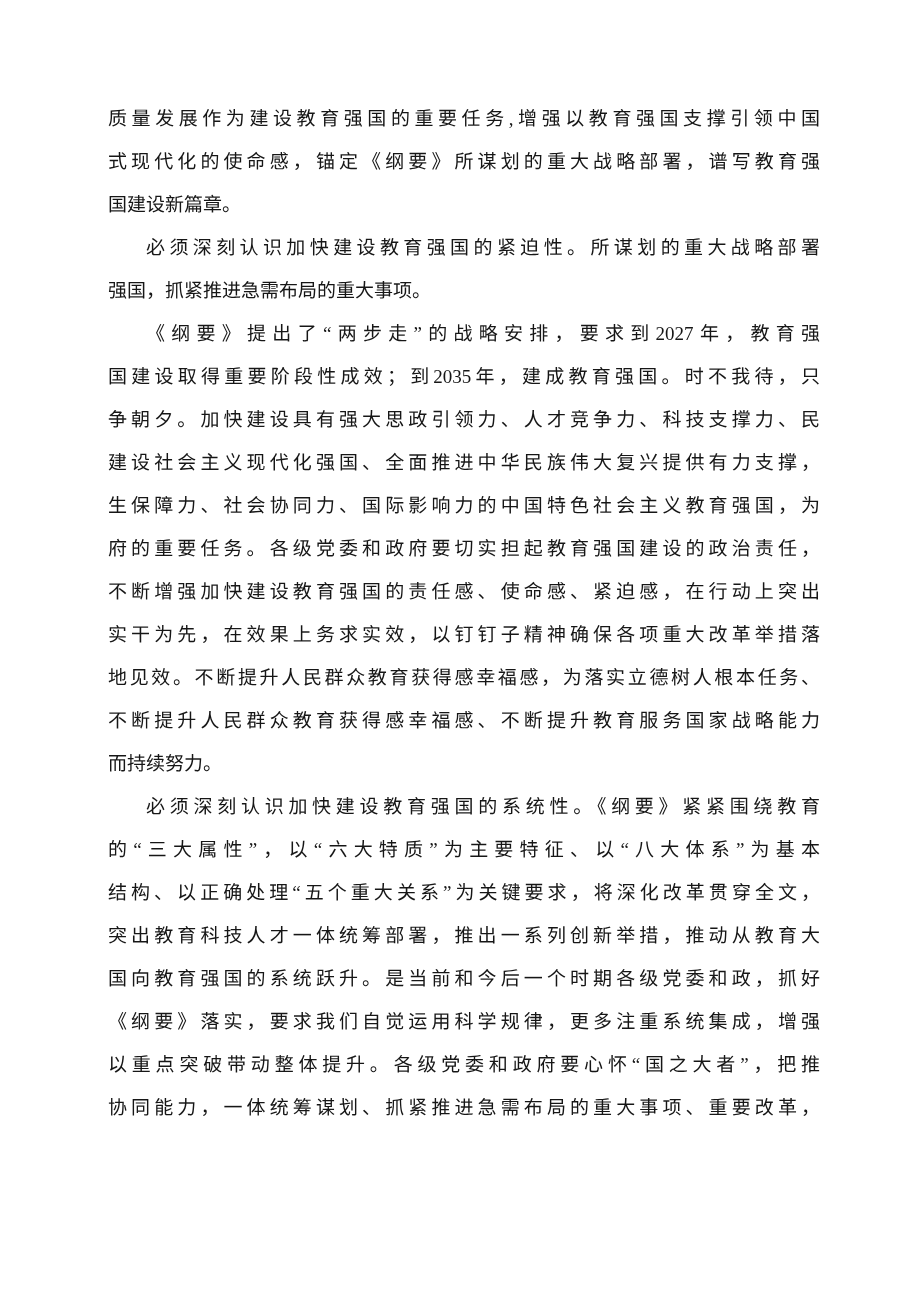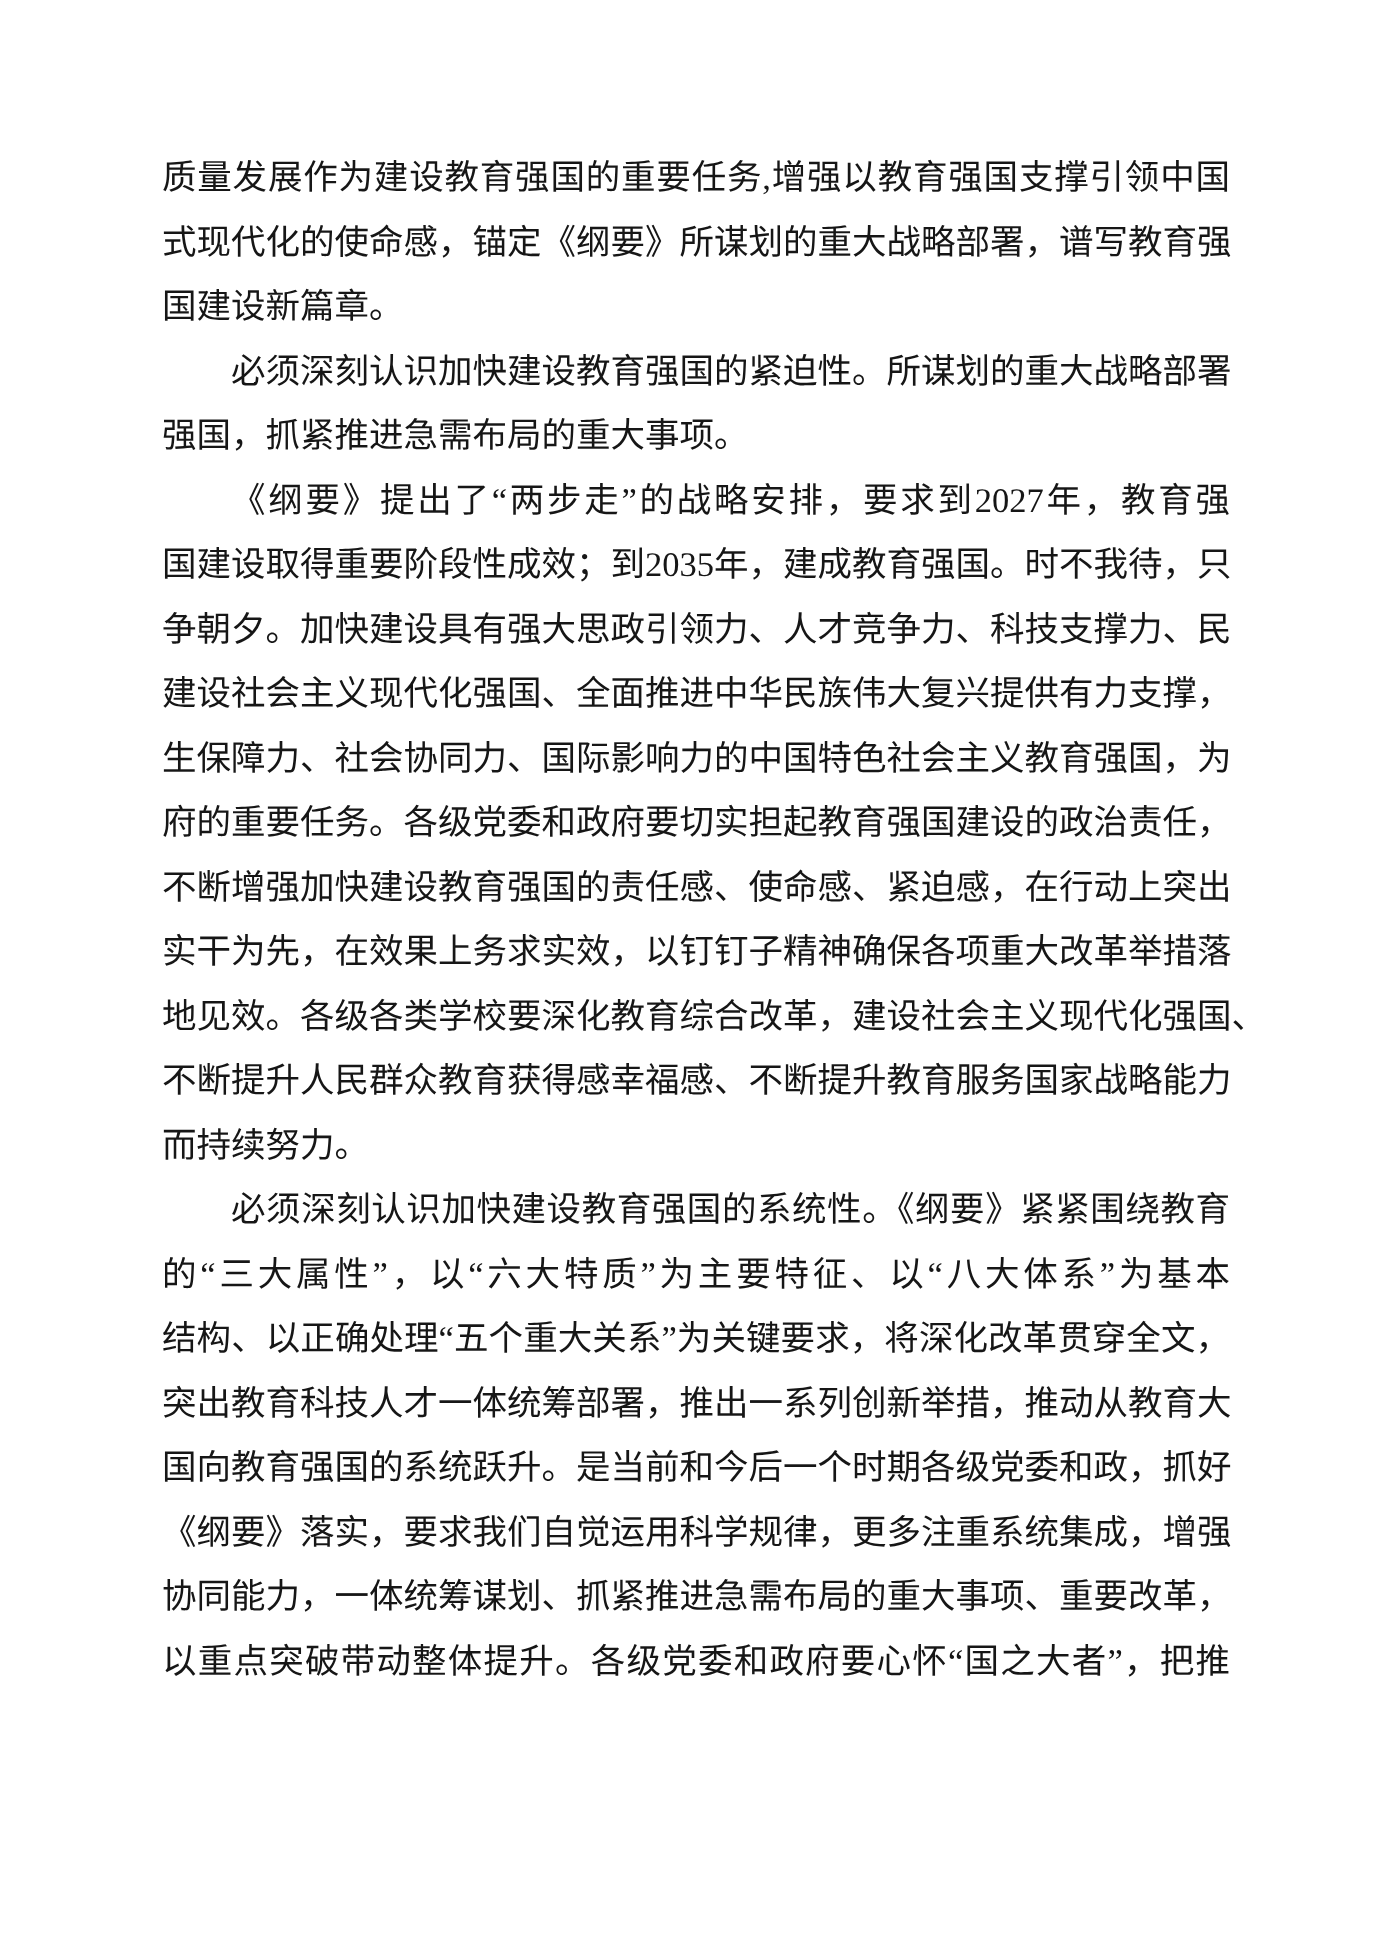--- a/index.html
+++ b/index.html
@@ -17,21 +17,21 @@
     width: 920px;
     height: 1301px;
     background: #ffffff;
   }
   .text-block {
     position: absolute;
     left: 108px;
     top: 97px;
     width: 712px;
     font-family: "Liberation Serif", serif;
-    font-size: 23px;
+    font-size: 19px;
     line-height: 43px;
     color: #161616;
     font-weight: 400;
   }
   .paragraph {
     margin: 0;
     padding: 0;
   }
   .text-line {
     text-align: justify;
@@ -62,28 +62,28 @@
       </div>
       <div class="paragraph">
         <div class="text-line indent">《纲要》提出了“两步走”的战略安排，要求到2027年，教育强</div>
         <div class="text-line">国建设取得重要阶段性成效；到2035年，建成教育强国。时不我待，只</div>
         <div class="text-line">争朝夕。加快建设具有强大思政引领力、人才竞争力、科技支撑力、民</div>
         <div class="text-line">建设社会主义现代化强国、全面推进中华民族伟大复兴提供有力支撑，</div>
         <div class="text-line">生保障力、社会协同力、国际影响力的中国特色社会主义教育强国，为</div>
         <div class="text-line">府的重要任务。各级党委和政府要切实担起教育强国建设的政治责任，</div>
         <div class="text-line">不断增强加快建设教育强国的责任感、使命感、紧迫感，在行动上突出</div>
         <div class="text-line">实干为先，在效果上务求实效，以钉钉子精神确保各项重大改革举措落</div>
-        <div class="text-line">地见效。各级各类学校要深化教育综合改革，建设社会主义现代化强国、</div>
+        <div class="text-line">地见效。不断提升人民群众教育获得感幸福感，为落实立德树人根本任务、</div>
         <div class="text-line">不断提升人民群众教育获得感幸福感、不断提升教育服务国家战略能力</div>
         <div class="text-line par-end">而持续努力。</div>
       </div>
       <div class="paragraph">
         <div class="text-line indent">必须深刻认识加快建设教育强国的系统性。《纲要》紧紧围绕教育</div>
         <div class="text-line">的“三大属性”，以“六大特质”为主要特征、以“八大体系”为基本</div>
         <div class="text-line">结构、以正确处理“五个重大关系”为关键要求，将深化改革贯穿全文，</div>
         <div class="text-line">突出教育科技人才一体统筹部署，推出一系列创新举措，推动从教育大</div>
         <div class="text-line">国向教育强国的系统跃升。是当前和今后一个时期各级党委和政，抓好</div>
         <div class="text-line">《纲要》落实，要求我们自觉运用科学规律，更多注重系统集成，增强</div>
+        <div class="text-line">以重点突破带动整体提升。各级党委和政府要心怀“国之大者”，把推</div>
         <div class="text-line">协同能力，一体统筹谋划、抓紧推进急需布局的重大事项、重要改革，</div>
-        <div class="text-line">以重点突破带动整体提升。各级党委和政府要心怀“国之大者”，把推</div>
       </div>
     </div>
 </div>
 
 </body></html>

